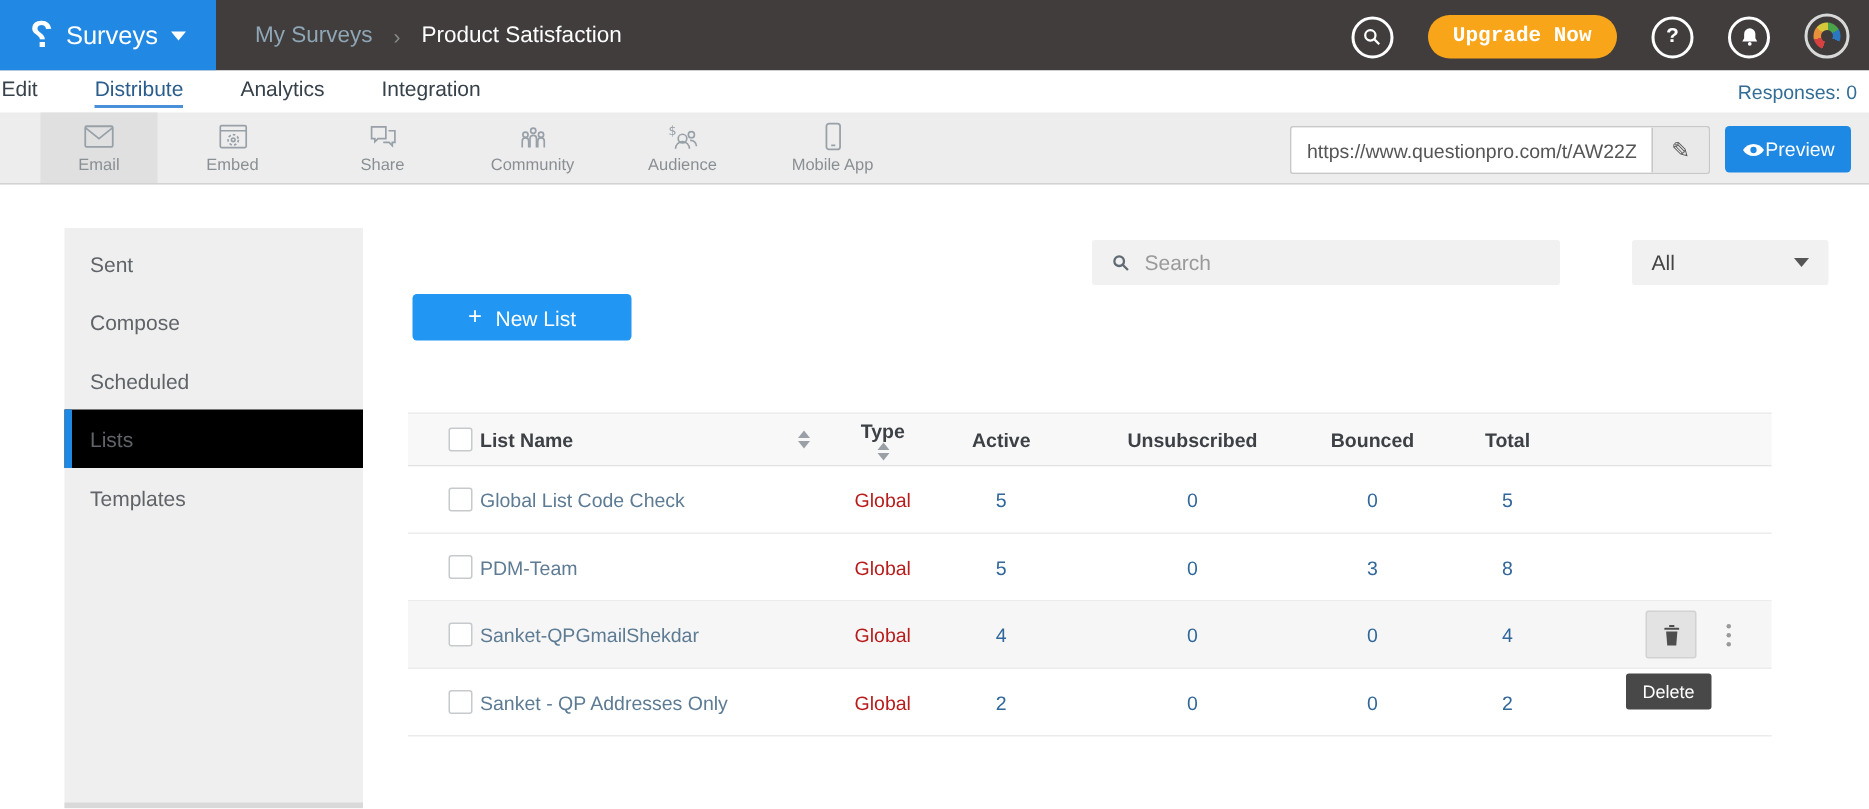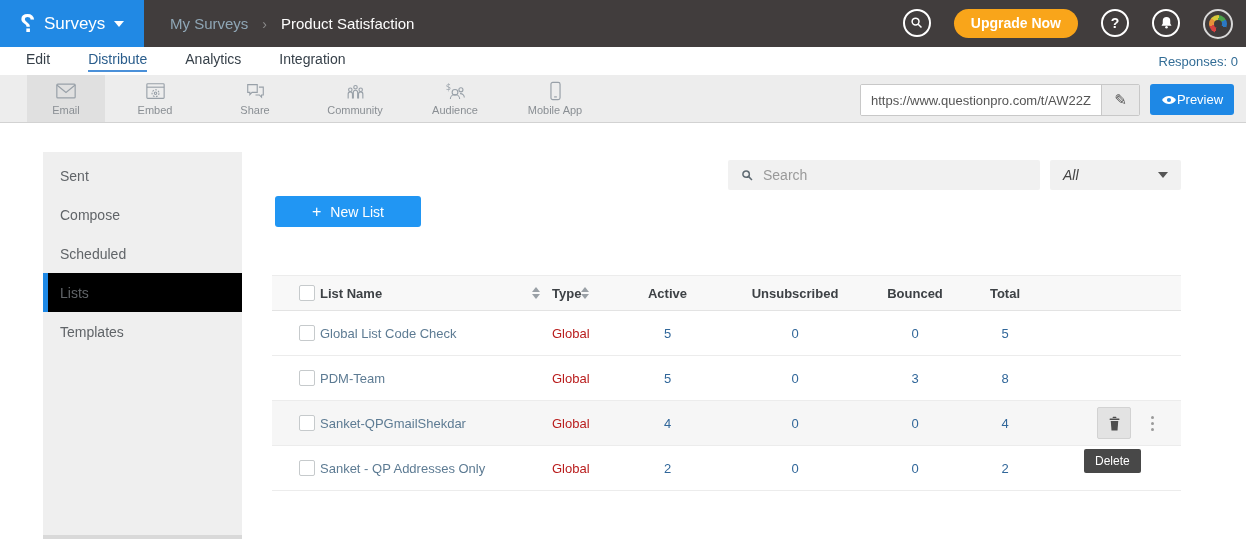--- a/index.html
+++ b/index.html
@@ -10,32 +10,32 @@
   
   .topbar { position:absolute; left:0; top:0; right:0; height:47px; background:#413d3d; display:flex; align-items:center; }
   .logo-area { width:144px; height:47px; background:#2189e4; display:flex; align-items:center; justify-content:center; gap:9px; cursor:pointer; }
   .logo-glyph { display:inline-block; transform:scaleX(-1); color:#fff; font-size:25px; font-weight:bold; line-height:1; }
   .logo-label { color:#fff; font-size:17px; }
   .caret-down { width:0; height:0; border-left:5px solid transparent; border-right:5px solid transparent; border-top:6px solid #fff; }
   .breadcrumb { display:flex; align-items:center; gap:14px; margin-left:26px; font-size:15px; }
   .crumb-parent { color:#8fa6b5; cursor:pointer; }
   .crumb-sep { color:#8a8a8a; font-size:14px; }
   .crumb-current { color:#fdfdfd; }
-  .topbar-right { margin-left:auto; display:flex; align-items:flex-start; gap:23px; padding-right:13px; }
+  .topbar-right { margin-left:auto; display:flex; align-items:flex-end; gap:23px; padding-right:13px;font-family:Liberation Mono, monospace; }
   .circle-btn { width:28px; height:28px; border:2px solid #fff; border-radius:50%; display:flex; align-items:center; justify-content:center; color:#fff; font-weight:bold; font-size:14px; cursor:pointer; background:transparent; }
   .upgrade-btn { height:29px; background:#f9a51a; border:none; border-radius:15px; color:#fff; font-weight:bold; font-size:14px; padding:0 17px; cursor:pointer; font-family:inherit; }
   .avatar { width:30px; height:30px; border:2px solid #d8d8d8; border-radius:50%; background:#3f3b3b; position:relative; overflow:hidden; cursor:pointer; }
   .avatar .rainbow { position:absolute; inset:4px; border-radius:50%;
      background:conic-gradient(from 200deg,#d94040 0 55deg,#e8903a 55deg 110deg,#d6c83a 110deg 165deg,#4aa24a 165deg 220deg,#2b78c2 220deg 275deg,transparent 275deg 360deg); }
   .avatar .rainbow::after { content:''; position:absolute; inset:5px; border-radius:50%; background:#3f3b3b; }
 
   
   .tabrow { position:absolute; left:0; top:47px; right:0; height:28px; background:#fff; display:flex; align-items:center; }
   .tab { font-size:14px; color:#37414a; margin-left:38px; cursor:pointer; padding-bottom:3px; border-bottom:2px solid transparent; }
-  .tab.first { margin-left:26px; }
+  .tab.first { margin-left:1px; }
   .tab.active { color:#2a5d8c; border-bottom-color:#4a90d9; }
   .responses { margin-left:auto; margin-right:8px; font-size:13px; color:#336d96; }
 
   
   .toolbar { position:absolute; left:0; top:75px; right:0; height:48px; background:#ededed; border-bottom:1px solid #d2d2d2; display:flex; padding-left:27px; }
   .tool-tile { width:100px; display:flex; flex-direction:column; align-items:center; justify-content:center; gap:3px; color:#98a0a8; cursor:pointer; }
   .tool-tile.active { width:78px; background:#e0e0e0; }
   .tool-label { font-size:11px; color:#8a8f94; white-space:nowrap; }
   .urlbox { position:absolute; right:106px; top:9px; width:280px; height:32px; background:#fff; border:1px solid #c8c8c8; border-radius:2px; display:flex; overflow:hidden; }
   .urlbox input { flex:1; border:none; outline:none; font-size:13px; color:#555; padding:0 10px; font-family:inherit; background:#fff; }
@@ -45,35 +45,35 @@
   
   .sidebar { position:absolute; left:43px; top:152px; width:199px; bottom:0; background:#efefef; padding-top:4px; }
   .side-item { height:39px; display:flex; align-items:center; padding-left:12px; border-left:5px solid transparent; font-size:14px; color:#606468; cursor:pointer; }
   .side-item.active { background:#000000; border-left-color:#1e88e5; }
   .sidebar-scroll-strip { position:absolute; left:0; right:0; bottom:0; height:4px; background:#d9d9d9; }
 
   
   .search-wrap { position:absolute; left:728px; top:160px; width:312px; height:30px; background:#f1f1f1; border-radius:2px; display:flex; align-items:center; gap:9px; padding:0 12px; }
   .search-wrap input { flex:1; border:none; outline:none; background:transparent; font-size:14px; color:#555; font-family:inherit; }
   .search-wrap input::placeholder { color:#9a9a9a; }
-  .filter-dd { position:absolute; left:1050px; top:160px; width:131px; height:30px; background:#f1f1f1; border-radius:2px; display:flex; align-items:center; justify-content:space-between; padding:0 13px; cursor:pointer;font-style:italic; }
+  .filter-dd { position:absolute; left:1088px; top:160px; width:131px; height:30px; background:#f1f1f1; border-radius:2px; display:flex; align-items:center; justify-content:space-between; padding:0 13px; cursor:pointer; }
   .filter-val { font-size:14px; color:#444; }
   .caret-dark { width:0; height:0; border-left:5px solid transparent; border-right:5px solid transparent; border-top:6px solid #555; }
   .newlist-btn { position:absolute; left:275px; top:196px; width:146px; height:31px; background:#2196f3; border:none; border-radius:3px; color:#fff; font-size:14px; display:flex; align-items:center; justify-content:center; gap:9px; cursor:pointer; font-family:inherit; }
   .newlist-plus { font-size:16px; line-height:1; }
 
   
   .table { position:absolute; left:272px; top:275px; width:909px; }
   .thead { height:36px; background:#f8f8f8; border-top:1px solid #ececec; border-bottom:1px solid #e3e3e3; display:flex; align-items:center; font-size:13px; font-weight:bold; color:#3d4145; }
   .trow { height:45px; border-bottom:1px solid #ececec; display:flex; align-items:center; font-size:13px; background:#fff; }
   .trow.hovered { background:#f6f6f6; }
   .c-check { width:43px; display:flex; justify-content:flex-end; }
   .checkbox { width:16px; height:16px; background:#fff; border:1px solid #c6cacc; border-radius:2px; cursor:pointer; }
   .c-name { width:225px; padding-left:5px; display:flex; align-items:center; justify-content:space-between; }
-  .c-type { width:85px; display:flex; align-items:center; padding-left:12px; }
+  .c-type { width:85px; display:flex; align-items:center; padding-left:12px;flex-direction:column; }
   .c-num  { text-align:center; }
   .c-active { width:85px; } .c-unsub { width:170px; } .c-bounced { width:70px; } .c-total { width:110px; }
   .c-actions { width:121px; display:flex; align-items:center; }
   .link-name { color:#5d7b93; cursor:pointer; }
   .link-num { color:#31679a; cursor:pointer; }
   .type-val { color:#b91c1c; }
   .sort { display:inline-flex; flex-direction:column; gap:2px; cursor:pointer; }
   .sort .up { width:0; height:0; border-left:4px solid transparent; border-right:4px solid transparent; border-bottom:5px solid #9aa0a6; }
   .sort .dn { width:0; height:0; border-left:4px solid transparent; border-right:4px solid transparent; border-top:5px solid #9aa0a6; }
   .trash-btn { margin-left:37px; width:34px; height:32px; background:#e3e3e3; border:1px solid #d2d2d2; border-radius:2px; display:flex; align-items:center; justify-content:center; cursor:pointer; }

